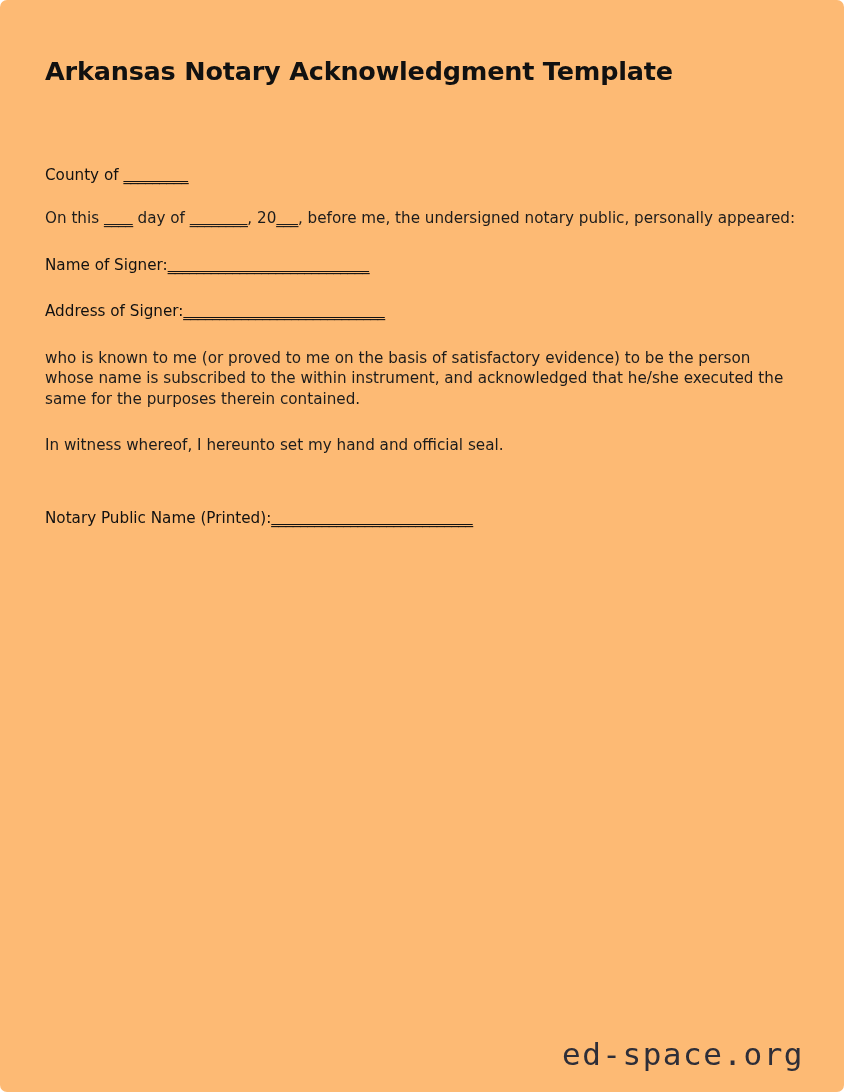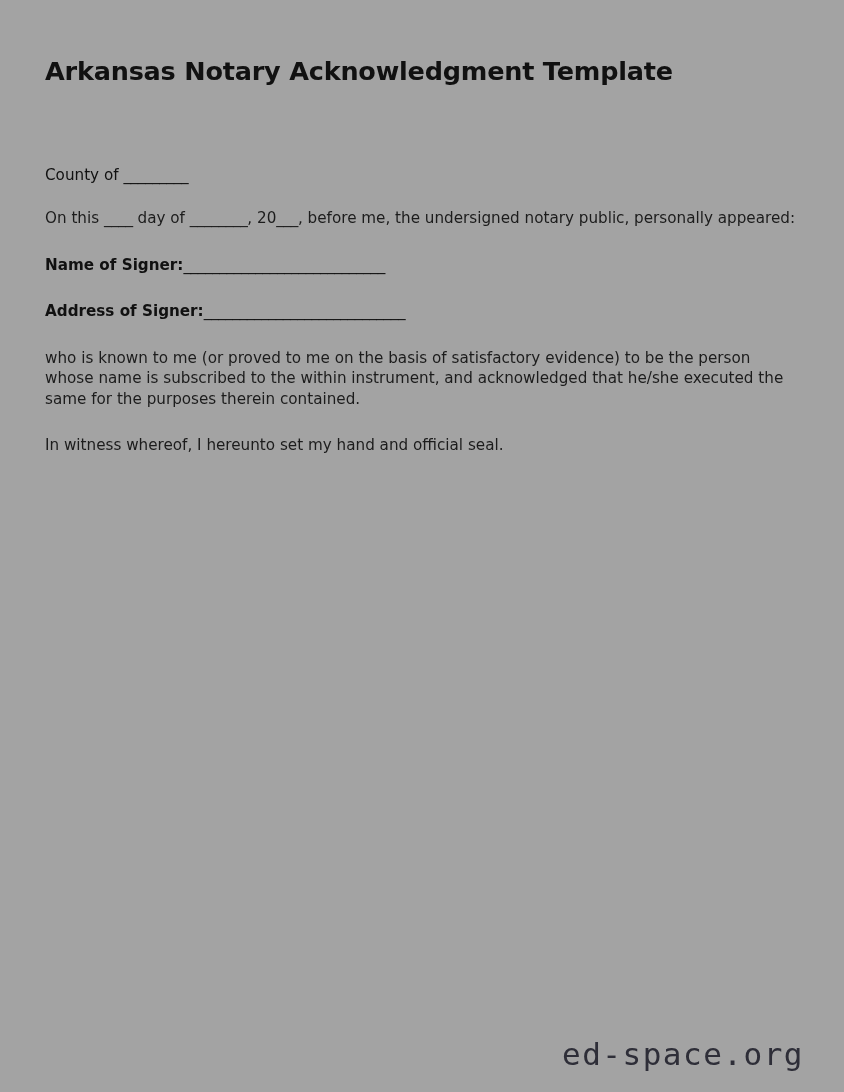--- a/index.html
+++ b/index.html
@@ -15,23 +15,24 @@
     font-family: "DejaVu Sans", sans-serif;
     color: #1a1a1a;
     overflow: hidden;
   }
   .page {
     position: absolute;
     top: 0;
     left: 0;
     width: 844px;
     height: 1092px;
-    background: #a3a3a3;
+    background: #fdba74;
     box-sizing: border-box;
     padding: 44px 46px 0 45px;
+    border-radius: 7px;
   }
   .doc-title {
     font-size: 25.5px;
     font-weight: bold;
     letter-spacing: -0.2px;
     color: #111111;
     margin: 0;
     padding-top: 12px;
     line-height: 1.2;
   }
@@ -46,25 +47,26 @@
     max-width: 700px;
   }
   .field-line {
     font-size: 15.2px;
     line-height: 1.35;
     color: #111111;
     margin: 0;
     white-space: nowrap;
   }
   .field-label {
-    font-weight: bold;
+    font-weight: normal;
   }
   .blank {
     font-weight: normal;
     letter-spacing: -0.4px;
+    text-decoration: underline;
   }
   .sp-title   { height: 29px; }
   .sp-md      { height: 26px; }
   .sp-sm      { height: 23px; }
   .watermark {
     position: absolute;
     right: 40px;
     bottom: 20px;
     font-family: "DejaVu Sans Mono", monospace;
     font-size: 31px;
@@ -108,20 +110,21 @@
 
   <div class="sp-md"></div>
 
   <p class="para">In witness whereof, I hereunto set my hand and official seal.</p>
 
   <div class="sp-md"></div>
 
 
   <div class="sp-md"></div>
 
+  <p class="field-line"><span class="field-label">Notary Public Name (Printed):</span><span class="blank">____________________________</span></p>
 
   <div class="sp-md"></div>
 
 
   <div class="sp-md"></div>
 
 
 </div>
 
 <div class="watermark">ed-space.org</div>

